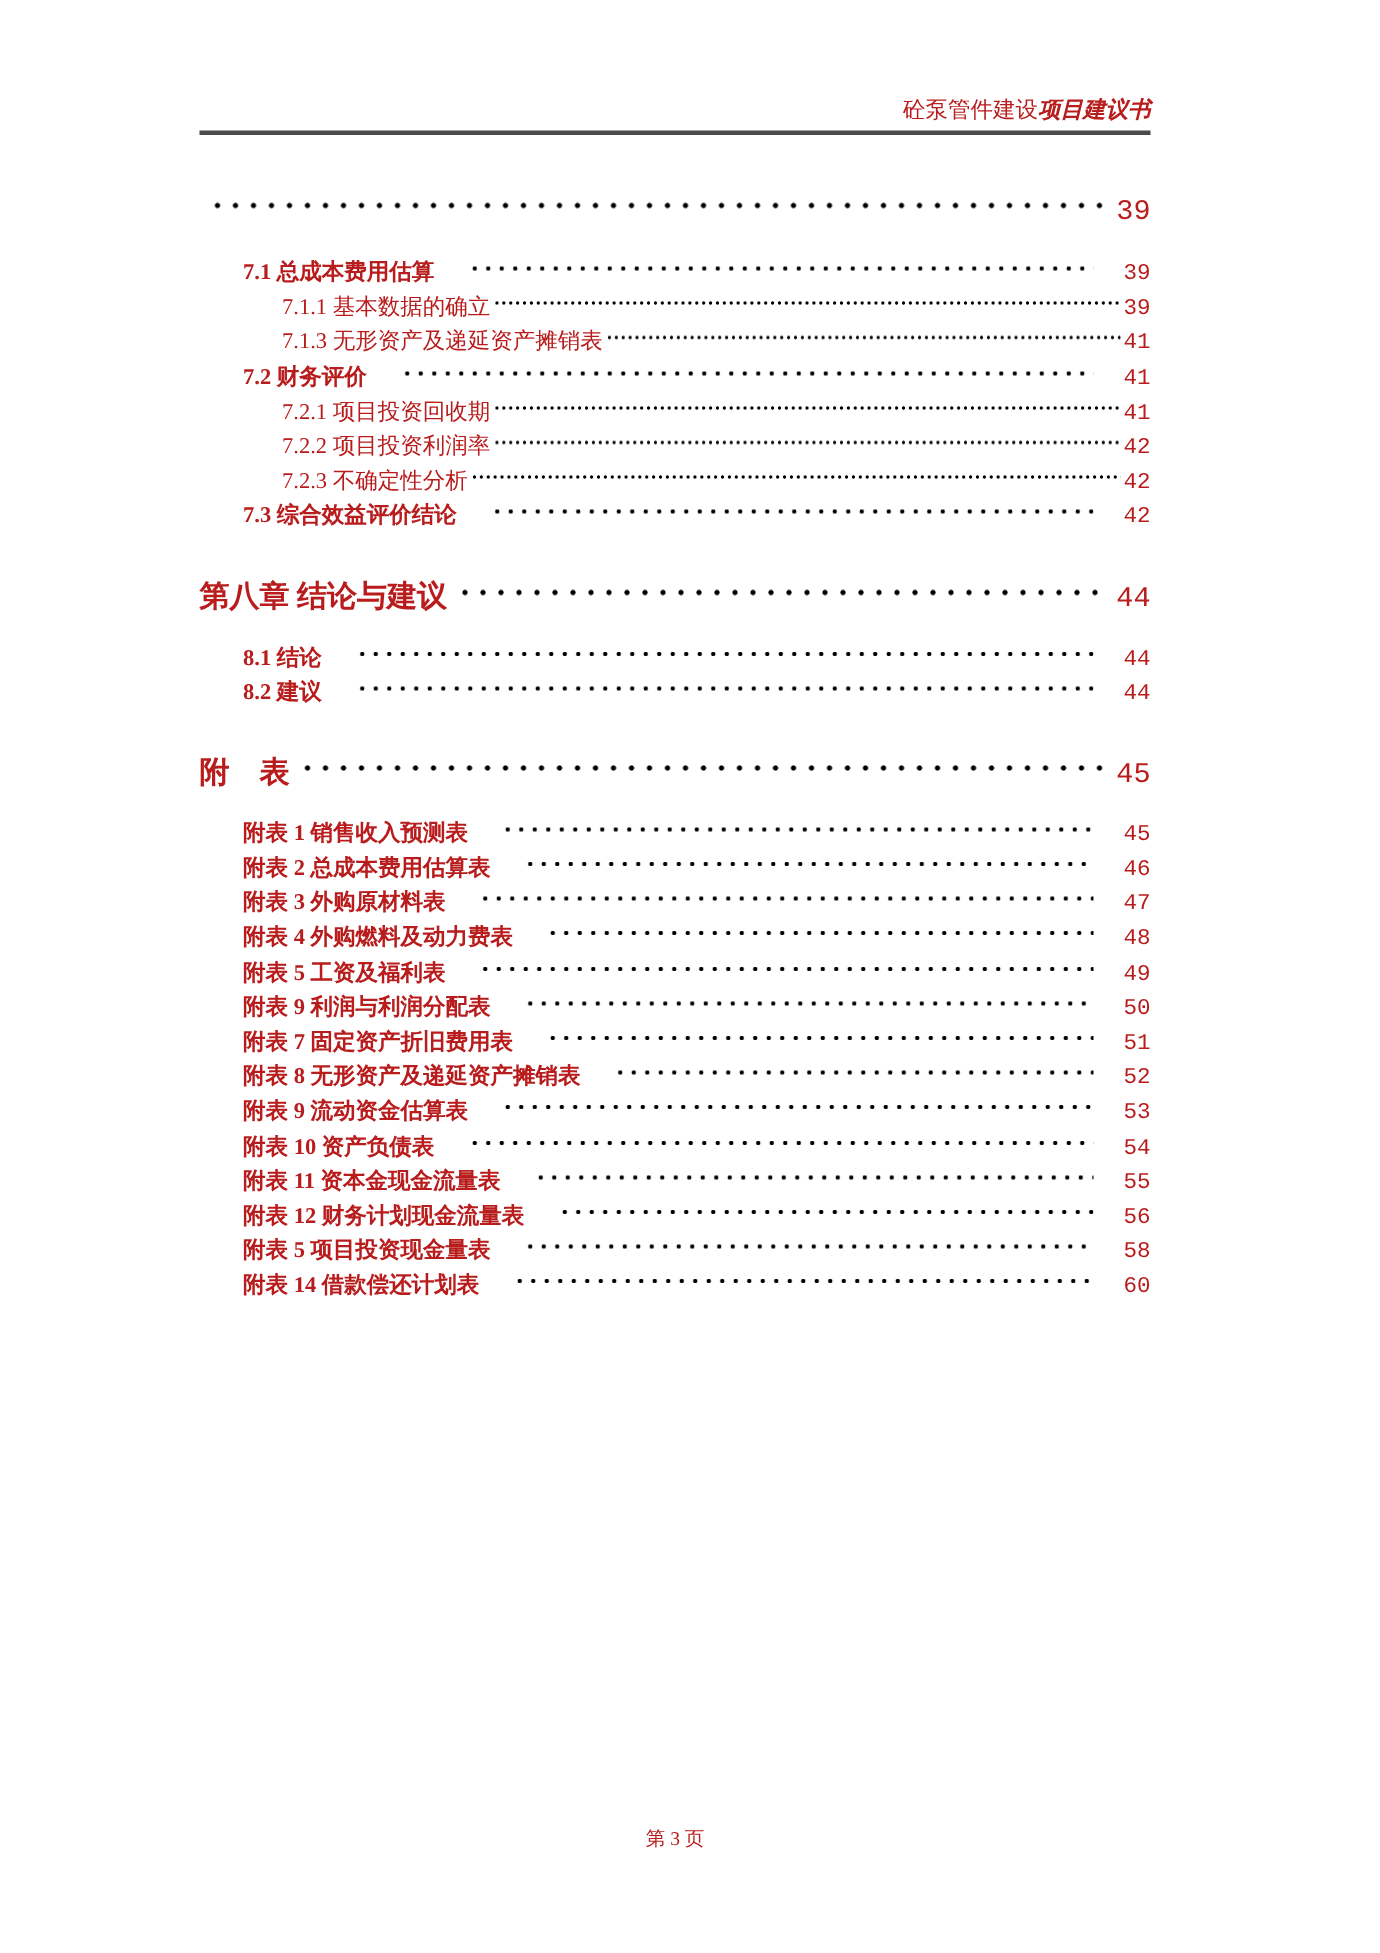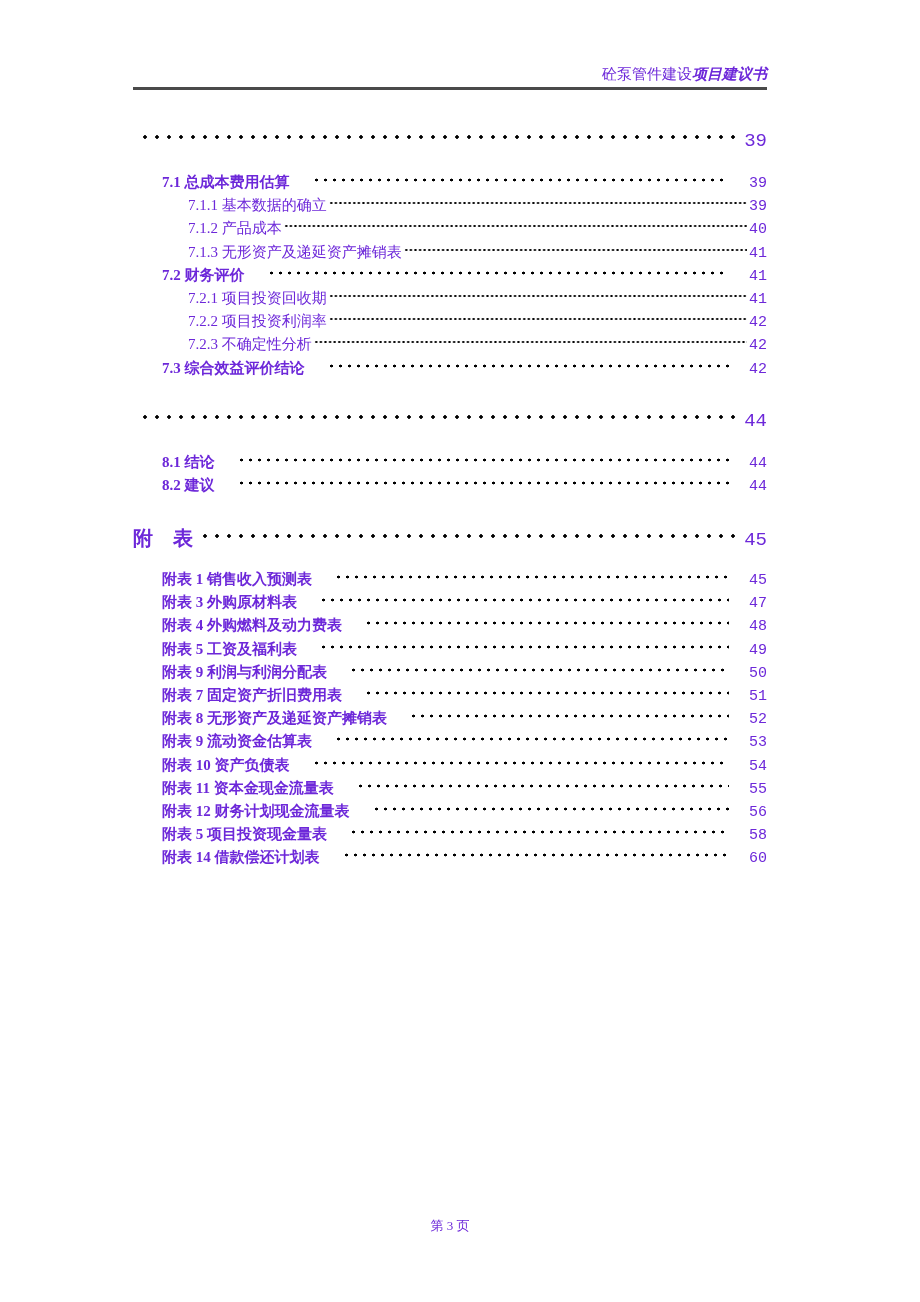--- a/index.html
+++ b/index.html
@@ -4,21 +4,21 @@
 <style>
   html, body { margin: 0; padding: 0; background: #ffffff; }
   .page {
     position: relative;
     width: 900px;
     height: 1302px;
     background: #ffffff;
     box-sizing: border-box;
     padding: 64px 133px 0 133px;
     font-family: "Liberation Serif", "DejaVu Serif", serif;
-    color: #6d28d9;
+    color: #b91c1c;
     overflow: hidden;
   }
 
   
   .page-header {
     text-align: right;
     font-size: 15px;
     line-height: 20px;
     padding-bottom: 3px;
     border-bottom: 3px solid #4a4a4a;
@@ -110,25 +110,20 @@
     <span class="toc-label">7.1 总成本费用估算</span>
     <span class="leader"></span>
     <span class="toc-page">39</span>
   </div>
       <div class="toc-row row-l3">
     <span class="toc-label">7.1.1 基本数据的确立</span>
     <span class="leader"></span>
     <span class="toc-page">39</span>
   </div>
       <div class="toc-row row-l3">
-    <span class="toc-label">7.1.2 产品成本</span>
-    <span class="leader"></span>
-    <span class="toc-page">40</span>
-  </div>
-      <div class="toc-row row-l3">
     <span class="toc-label">7.1.3 无形资产及递延资产摊销表</span>
     <span class="leader"></span>
     <span class="toc-page">41</span>
   </div>
       <div class="toc-row row-l2">
     <span class="toc-label">7.2 财务评价</span>
     <span class="leader"></span>
     <span class="toc-page">41</span>
   </div>
       <div class="toc-row row-l3">
@@ -145,20 +140,21 @@
     <span class="toc-label">7.2.3 不确定性分析</span>
     <span class="leader"></span>
     <span class="toc-page">42</span>
   </div>
       <div class="toc-row row-l2">
     <span class="toc-label">7.3 综合效益评价结论</span>
     <span class="leader"></span>
     <span class="toc-page">42</span>
   </div>
       <div class="toc-row row-chapter">
+    <span class="toc-label">第八章 结论与建议</span>
     <span class="leader"></span>
     <span class="toc-page">44</span>
   </div>
       <div class="toc-row row-l2">
     <span class="toc-label">8.1 结论</span>
     <span class="leader"></span>
     <span class="toc-page">44</span>
   </div>
       <div class="toc-row row-l2">
     <span class="toc-label">8.2 建议</span>
@@ -169,20 +165,25 @@
     <span class="toc-label">附　表</span>
     <span class="leader"></span>
     <span class="toc-page">45</span>
   </div>
       <div class="toc-row row-appendix">
     <span class="toc-label">附表 1 销售收入预测表</span>
     <span class="leader"></span>
     <span class="toc-page">45</span>
   </div>
       <div class="toc-row row-appendix">
+    <span class="toc-label">附表 2 总成本费用估算表</span>
+    <span class="leader"></span>
+    <span class="toc-page">46</span>
+  </div>
+      <div class="toc-row row-appendix">
     <span class="toc-label">附表 3 外购原材料表</span>
     <span class="leader"></span>
     <span class="toc-page">47</span>
   </div>
       <div class="toc-row row-appendix">
     <span class="toc-label">附表 4 外购燃料及动力费表</span>
     <span class="leader"></span>
     <span class="toc-page">48</span>
   </div>
       <div class="toc-row row-appendix">

